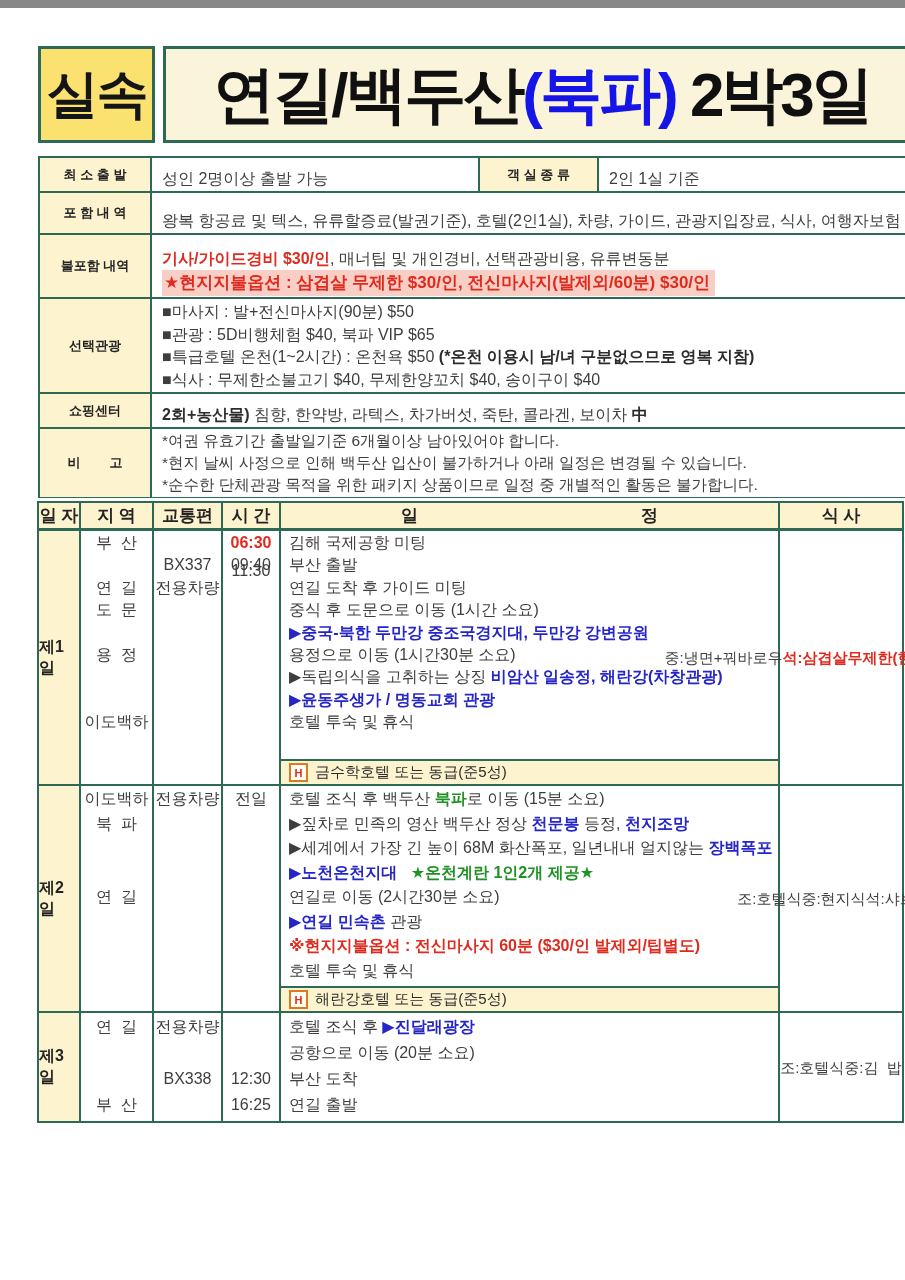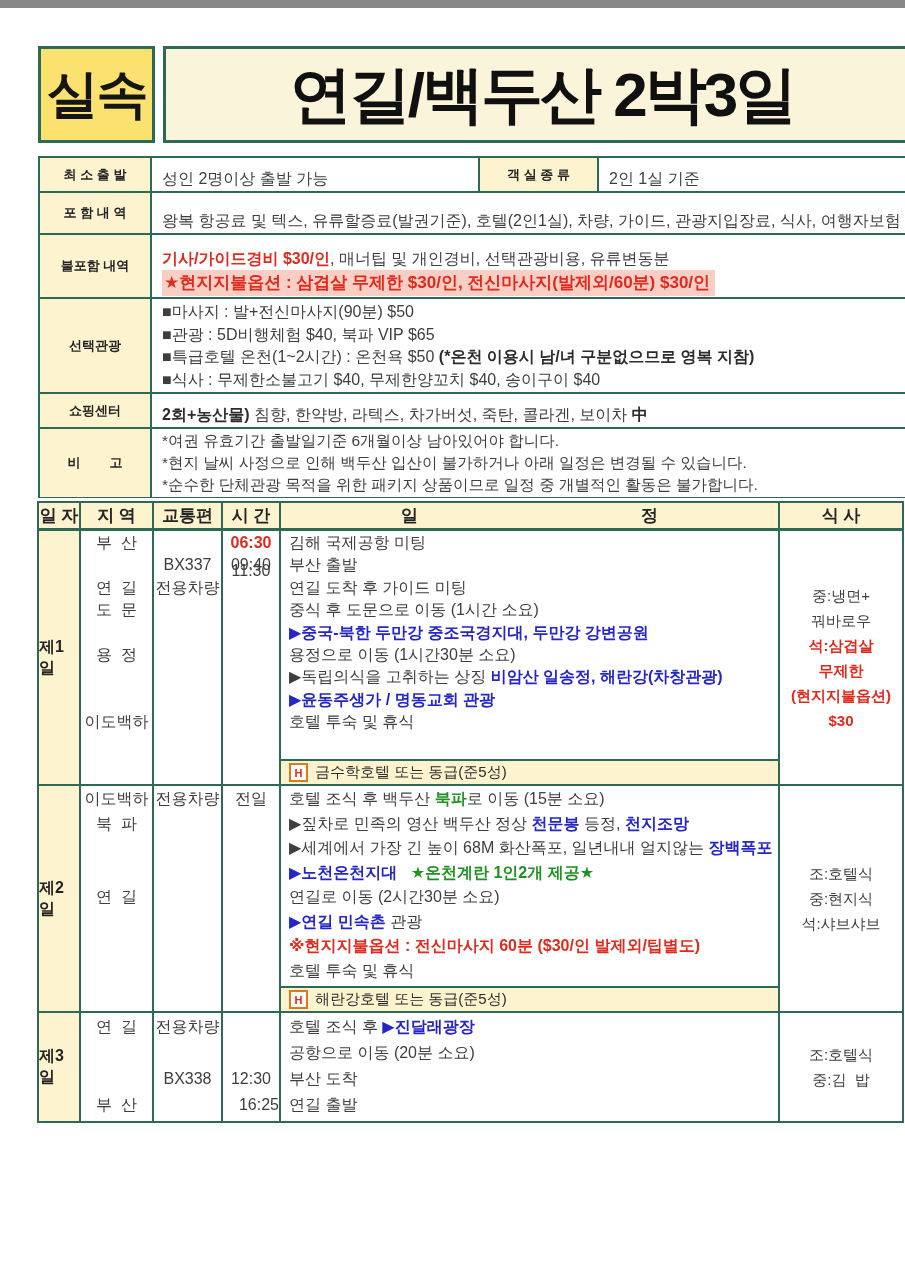--- a/index.html
+++ b/index.html
@@ -97,33 +97,33 @@
   .hotelrow{
     position:absolute;left:0;right:0;bottom:0;height:25px;background:var(--yel);
     border-top:2px solid var(--gr);display:flex;align-items:center;gap:7px;
     padding-left:8px;font-size:15px;color:#2c2c2c;box-sizing:border-box;
   }
   .hicon{
     width:15px;height:15px;border:2px solid #e07820;color:var(--red);
     font-size:11px;font-weight:bold;display:flex;align-items:center;justify-content:center;
     background:#fffef5;flex:0 0 auto;
   }
-  .mealcell{display:flex;flex-direction:column;align-items:center;justify-content:center;}
+  .mealcell{display:flex;flex-direction:row;align-items:center;justify-content:center;}
   .mealline{font-size:15px;line-height:25px;white-space:pre;text-align:center;}
   .mealline.rb{color:var(--red);font-weight:bold;}
   .mealline.d{color:var(--ink);}
 </style>
 </head>
 <body>
 
 <div class="page">
 
   <div class="hdr">
     <div class="badge">실속</div>
-    <div class="titlebox"><span class="sg tk">연길/백두산</span><span class="sg tk"> 2박3일</span></div>
+    <div class="titlebox"><span class="sg tk">연길/백두산</span><span class="sg tb">(북파)</span><span class="sg tk"> 2박3일</span></div>
   </div>
 
   <div class="info">
     <div class="irow r1">
       <div class="ilbl">최 소 출 발</div>
       <div class="ival bordered">
           <span class="iline sg d">성인 2명이상 출발 가능</span>
         </div>
       <div class="ilbl" style="border-left:0">객 실 종 류</div>
       <div class="ival">
@@ -262,21 +262,21 @@
           <div class="dcell">
             <div class="positem" style="top: 1px; height: 26px; line-height: 26px;">연  길</div>
             <div class="positem" style="top: 79px; height: 26px; line-height: 26px;">부  산</div>
           </div>
           <div class="dcell">
             <div class="positem" style="top: 1px; height: 26px; line-height: 26px;">전용차량</div>
             <div class="positem" style="top: 53px; height: 26px; line-height: 26px;">BX338</div>
           </div>
           <div class="dcell">
             <div class="positem" style="top: 53px; height: 26px; line-height: 26px;">12:30</div>
-            <div class="positem" style="top: 79px; height: 26px; line-height: 26px; text-align: right;">16:25</div>
+            <div class="positem" style="top: 79px; height: 26px; line-height: 26px;">16:25</div>
           </div>
           <div class="dcell">
             <div class="itlines">
               <div class="itline" style="height: 26px; line-height: 26px;"><span class="sg d">호텔 조식 후 </span><span class="sg b">▶진달래광장</span></div>
               <div class="itline" style="height: 26px; line-height: 26px;"><span class="sg d">공항으로 이동 (20분 소요)</span></div>
               <div class="itline" style="height: 26px; line-height: 26px;"><span class="sg d">부산 도착</span></div>
               <div class="itline" style="height: 26px; line-height: 26px;"><span class="sg d">연길 출발</span></div>
             </div>
           </div>
           <div class="dcell mealcell">

